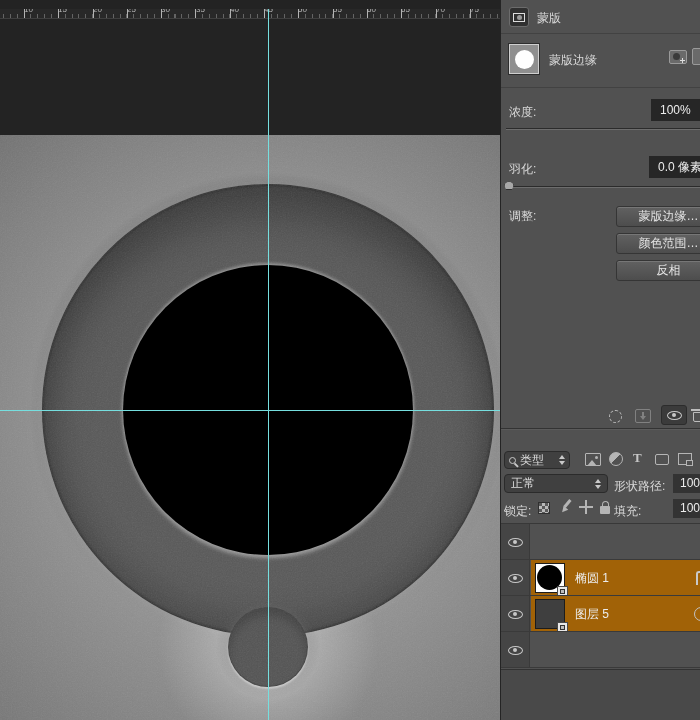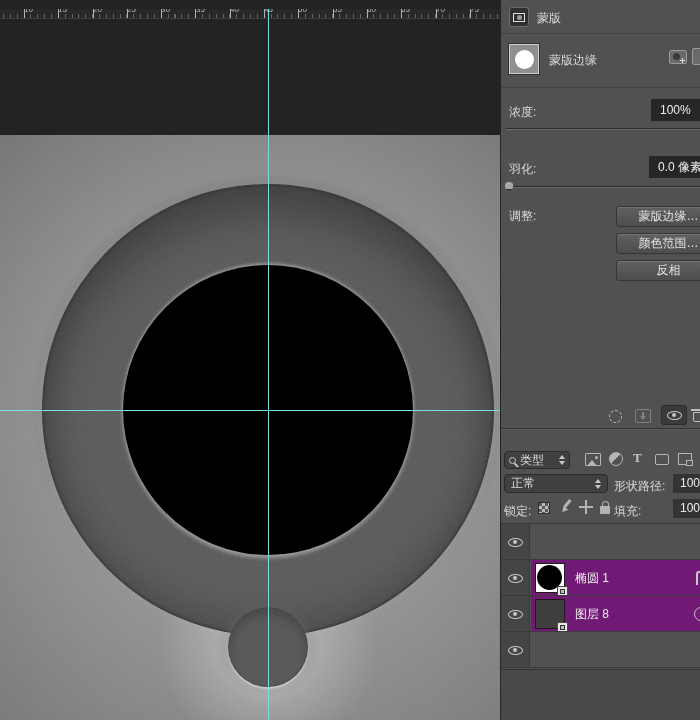--- a/index.html
+++ b/index.html
@@ -153,21 +153,21 @@
   .movei .v{position:absolute;left:6px;top:0;width:2px;height:14px;background:#b5b5b5;}
   .lockico{position:relative;width:10px;height:8px;background:#b5b5b5;border-radius:1px;}
   .lockico .sh{position:absolute;left:1.5px;top:-5px;width:7px;height:6px;border:1.5px solid #b5b5b5;
     border-bottom:none;border-radius:3.5px 3.5px 0 0;}
   .lockpos{position:absolute;left:99px;top:506px;}
 
   
   .layer-row{position:absolute;left:0;width:200px;height:36px;border-bottom:1px solid #3a3a3a;overflow:hidden;}
   .eyecell{position:absolute;left:0;top:0;width:29px;height:36px;background:#454545;
     border-right:1px solid #3a3a3a;display:flex;align-items:center;justify-content:center;}
-  .rowbody{position:absolute;left:30px;top:0;right:0;height:36px;background:#701a75;}
+  .rowbody{position:absolute;left:30px;top:0;right:0;height:36px;background:#a16207;}
   .layer-row.sel .rowbody{background:#6f7c8b;}
   .lthumb{position:absolute;left:4px;top:3px;width:30px;height:30px;background:#fff;border:1px solid #1c1c1c;
     display:flex;align-items:center;justify-content:center;}
   .layer-row.sel .lthumb{outline:2px solid #e0e0e0;}
   .lthumb .blob{width:25px;height:25px;border-radius:50%;background:#000;margin-top:-2px;margin-left:-2px;}
   .lthumb.dark{background:#3f3f3f;}
   .badge{position:absolute;right:-4px;bottom:-4px;width:11px;height:10px;background:#e9e9e9;
     border:1px solid #4a4a4a;display:flex;align-items:center;justify-content:center;}
   .badge .bc{width:5px;height:5px;border:1px solid #333;background:#bdbdbd;}
   .lname{position:absolute;left:44px;top:0;line-height:36px;color:#ececec;font-size:12px;white-space:nowrap;}
@@ -348,21 +348,21 @@
       <span class="eye">
           <span class="pupil"></span>
         </span>
     </div>
     <div class="rowbody">
       <div class="lthumb dark">
         <div class="badge">
             <div class="bc"></div>
           </div>
       </div>
-      <div class="lname">图层 8</div>
+      <div class="lname">图层 5</div>
       <div class="pcirc"></div>
     </div>
   </div>
 
   <div class="layer-row" style="top:632px;">
     <div class="eyecell">
       <span class="eye">
           <span class="pupil"></span>
         </span>
     </div>

